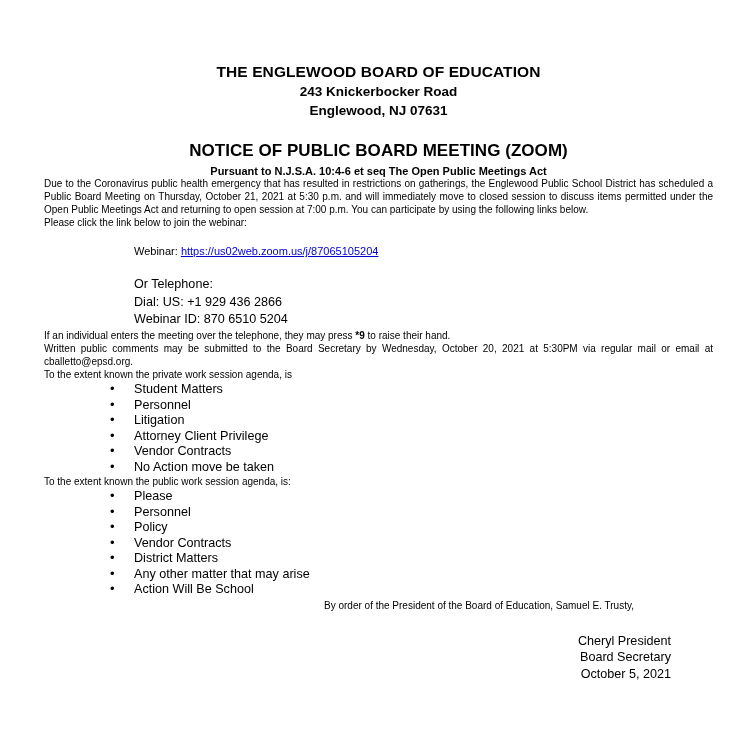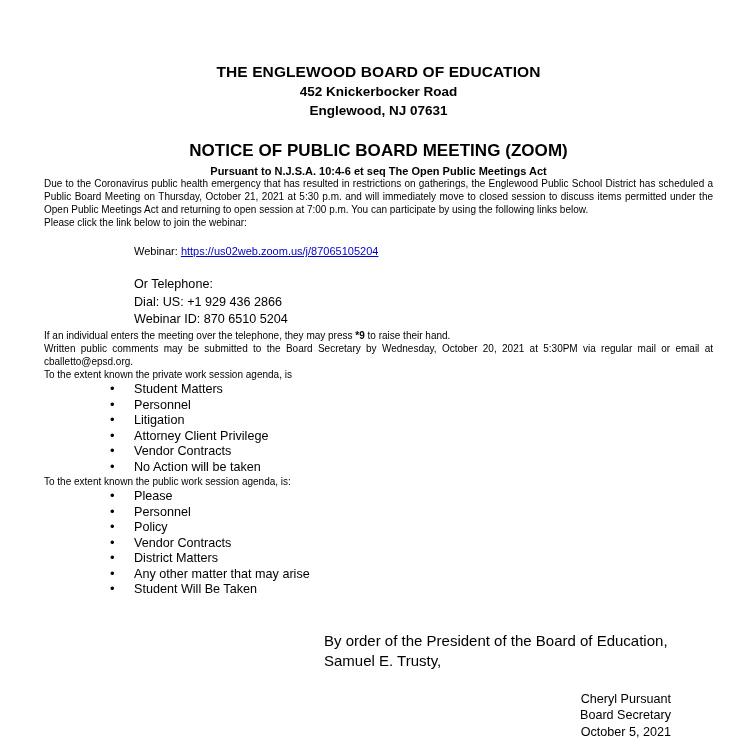--- a/index.html
+++ b/index.html
@@ -86,40 +86,40 @@
     margin-bottom: 0.5px;
   }
   ul.agenda li::before {
     content: "\2022";
     position: absolute;
     left: 0;
     top: -1px;
     font-size: 13px;
   }
   .byorder {
-    margin-top: 34px;
+    margin-top: 2px;
     padding-left: 280px;
-    font-size: 15px;
+    font-size: 10px;
     line-height: 1.3;
   }
   .signature {
     margin-top: 21px;
     text-align: right;
     font-size: 12.6px;
     line-height: 1.30;
     padding-right: 42px;
   }
 </style>
 </head>
 <body>
 
 <div class="page">
 
   <div class="center org-title">THE ENGLEWOOD BOARD OF EDUCATION</div>
-  <div class="center org-addr">452 Knickerbocker Road</div>
+  <div class="center org-addr">243 Knickerbocker Road</div>
   <div class="center org-addr">Englewood, NJ 07631</div>
 
   <div class="center notice-title">NOTICE OF PUBLIC BOARD MEETING (ZOOM)</div>
   <div class="center notice-sub">Pursuant to N.J.S.A. 10:4-6 et seq The Open Public Meetings Act</div>
 
   <p class="body-text para-1">Due to the Coronavirus public health emergency that has resulted in restrictions on gatherings, the Englewood Public School District has scheduled a Public Board Meeting on Thursday, October 21, 2021 at 5:30 p.m. and will immediately move to closed session to discuss items permitted under the Open Public Meetings Act and returning to open session at 7:00 p.m.  You can participate by using the following links below.</p>
 
   <p class="body-text para-2">Please click the link below to join the webinar:</p>
 
   <div class="webinar-block">
@@ -137,35 +137,35 @@
 
   <p class="body-text para-4">Written public comments may be submitted to the Board Secretary by Wednesday, October 20, 2021 at 5:30PM via regular mail or email at cballetto@epsd.org.</p>
 
   <p class="body-text para-5">To the extent known the private work session agenda, is</p>
   <ul class="agenda">
     <li>Student Matters</li>
     <li>Personnel</li>
     <li>Litigation</li>
     <li>Attorney Client Privilege</li>
     <li>Vendor Contracts</li>
-    <li>No Action will be taken</li>
+    <li>No Action move be taken</li>
   </ul>
 
   <p class="body-text para-6">To the extent known the public work session agenda, is:</p>
   <ul class="agenda">
     <li>Please</li>
     <li>Personnel</li>
     <li>Policy</li>
     <li>Vendor Contracts</li>
     <li>District Matters</li>
     <li>Any other matter that may arise</li>
-    <li>Student Will Be Taken</li>
+    <li>Action Will Be School</li>
   </ul>
 
   <div class="byorder">By order of the President of the Board of Education, Samuel E. Trusty,</div>
 
   <div class="signature">
-    <div>Cheryl Pursuant</div>
+    <div>Cheryl President</div>
     <div>Board Secretary</div>
     <div>October 5, 2021</div>
   </div>
 
 </div>
 
 </body></html>

